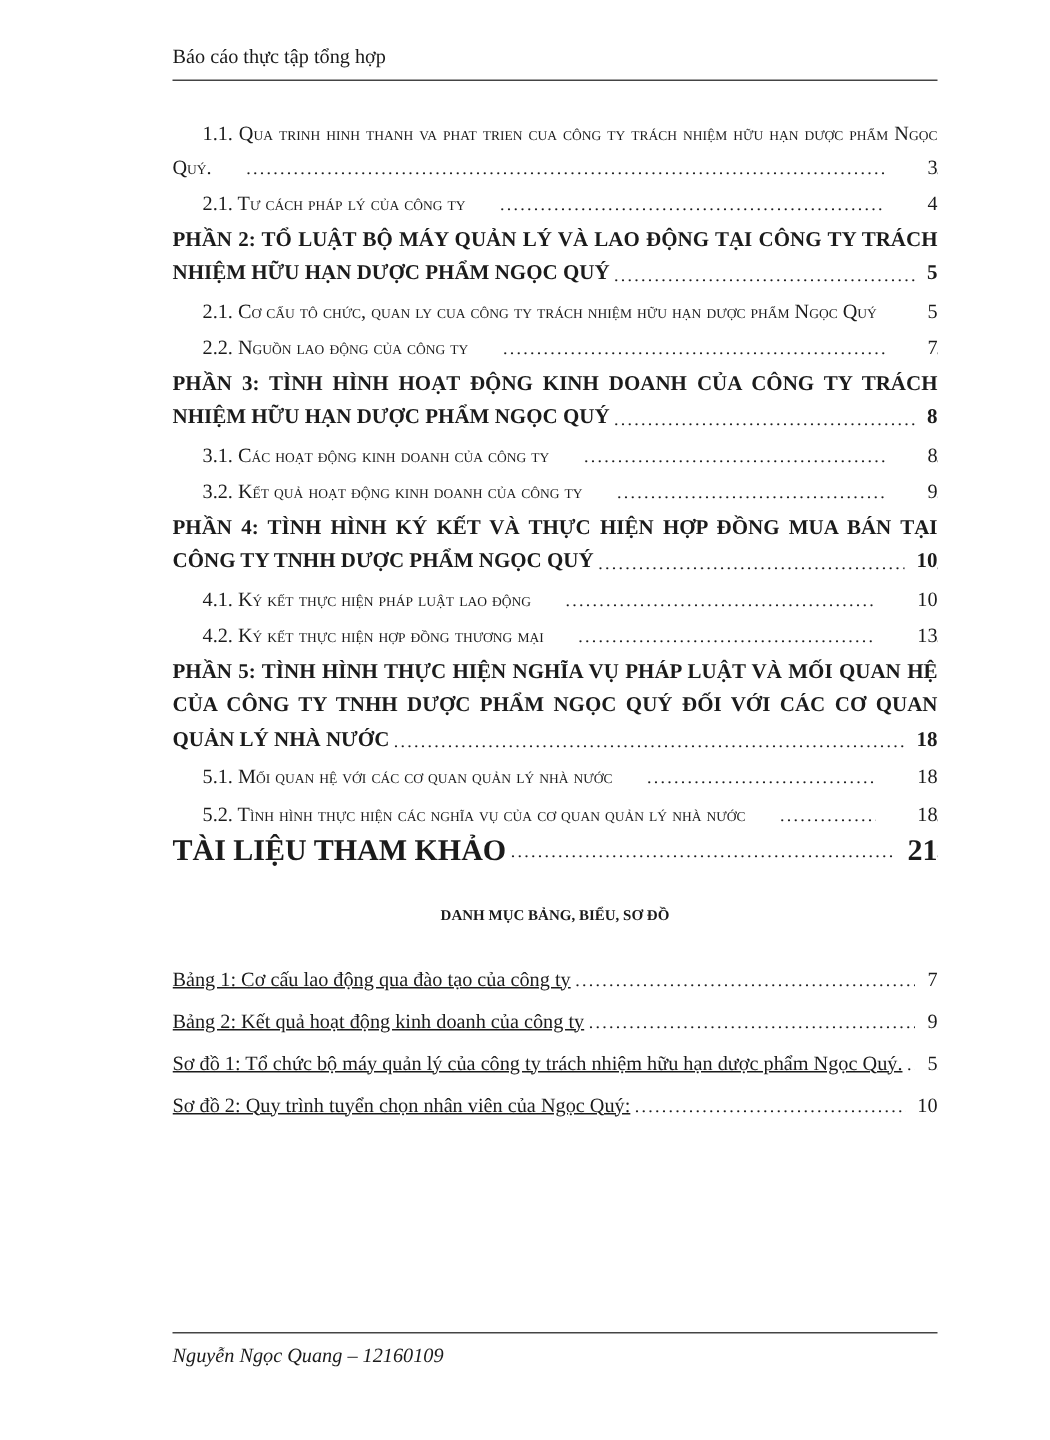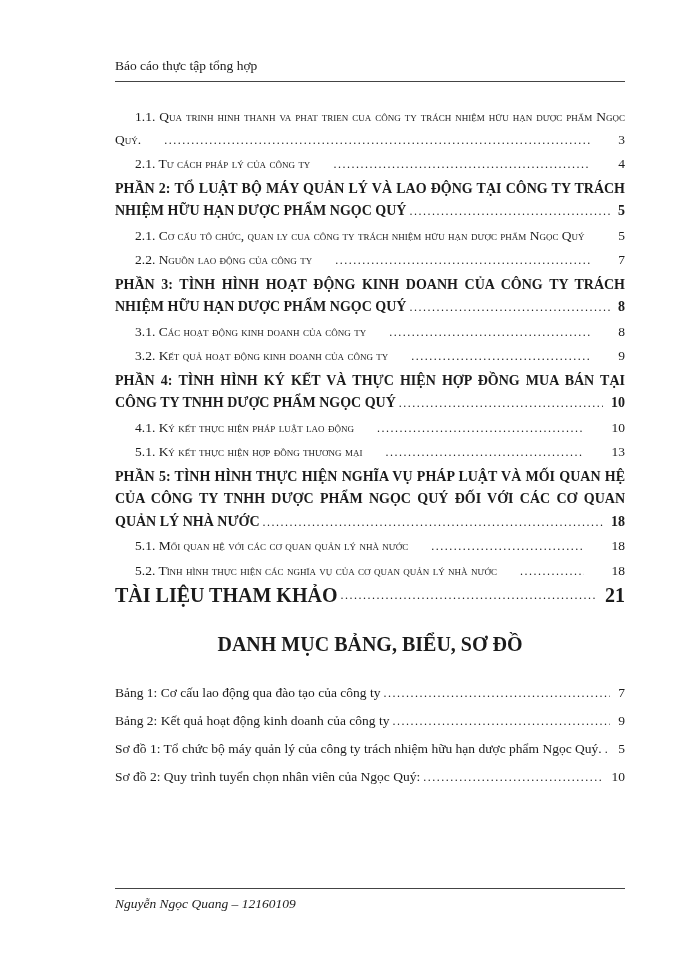--- a/index.html
+++ b/index.html
@@ -24,21 +24,20 @@
     position: absolute;
     left: 115px;
     width: 510px;
     top: 30px;
   }
   
   .page-header {
     font-size: 13.5px;
     padding-bottom: 7px;
     border-bottom: 1px solid #444;
-    margin-top: 28px;
   }
   
   .toc {
     margin-top: 24px;
   }
   .toc-entry {
     position: relative;
     overflow: hidden;
     text-align: justify;
     line-height: 22.5px;
@@ -76,33 +75,34 @@
     bottom: 0;
     z-index: 1;
     background: #ffffff;
     padding-left: 8px;
     font-variant: normal;
   }
   
   .list-title {
     margin-top: 26px;
     text-align: center;
-    font-size: 20px;
+    font-size: 10px;
     font-weight: bold;
   }
   .list-items {
     margin-top: 24px;
   }
   .list-item {
     position: relative;
     overflow: hidden;
     text-align: justify;
     font-size: 13.5px;
     line-height: 26px;
     margin-bottom: 2px;
+    text-decoration: underline;
   }
   .list-item.gap-top {
     margin-top: 0;
   }
   
   .page-footer {
     position: absolute;
     left: 115px;
     width: 510px;
     top: 888px;
@@ -168,21 +168,21 @@
         <span>PHẦN 4: TÌNH HÌNH KÝ KẾT VÀ THỰC HIỆN HỢP ĐỒNG MUA BÁN TẠI CÔNG TY TNHH DƯỢC PHẨM NGỌC QUÝ</span>
         <span class="pagenum">10</span>
       </div>
 
       <div class="toc-entry sub">
         <span>4.1. Ký kết thực hiện pháp luật lao động</span>
         <span class="pagenum">10</span>
       </div>
 
       <div class="toc-entry sub">
-        <span>5.1. Ký kết thực hiện hợp đồng thương mại</span>
+        <span>4.2. Ký kết thực hiện hợp đồng thương mại</span>
         <span class="pagenum">13</span>
       </div>
 
       <div class="toc-entry part">
         <span>PHẦN 5: TÌNH HÌNH THỰC HIỆN NGHĨA VỤ PHÁP LUẬT VÀ MỐI QUAN HỆ CỦA CÔNG TY TNHH DƯỢC PHẨM NGỌC QUÝ ĐỐI VỚI CÁC CƠ QUAN QUẢN LÝ NHÀ NƯỚC</span>
         <span class="pagenum">18</span>
       </div>
 
       <div class="toc-entry sub">
         <span>5.1. Mối quan hệ với các cơ quan quản lý nhà nước</span>

